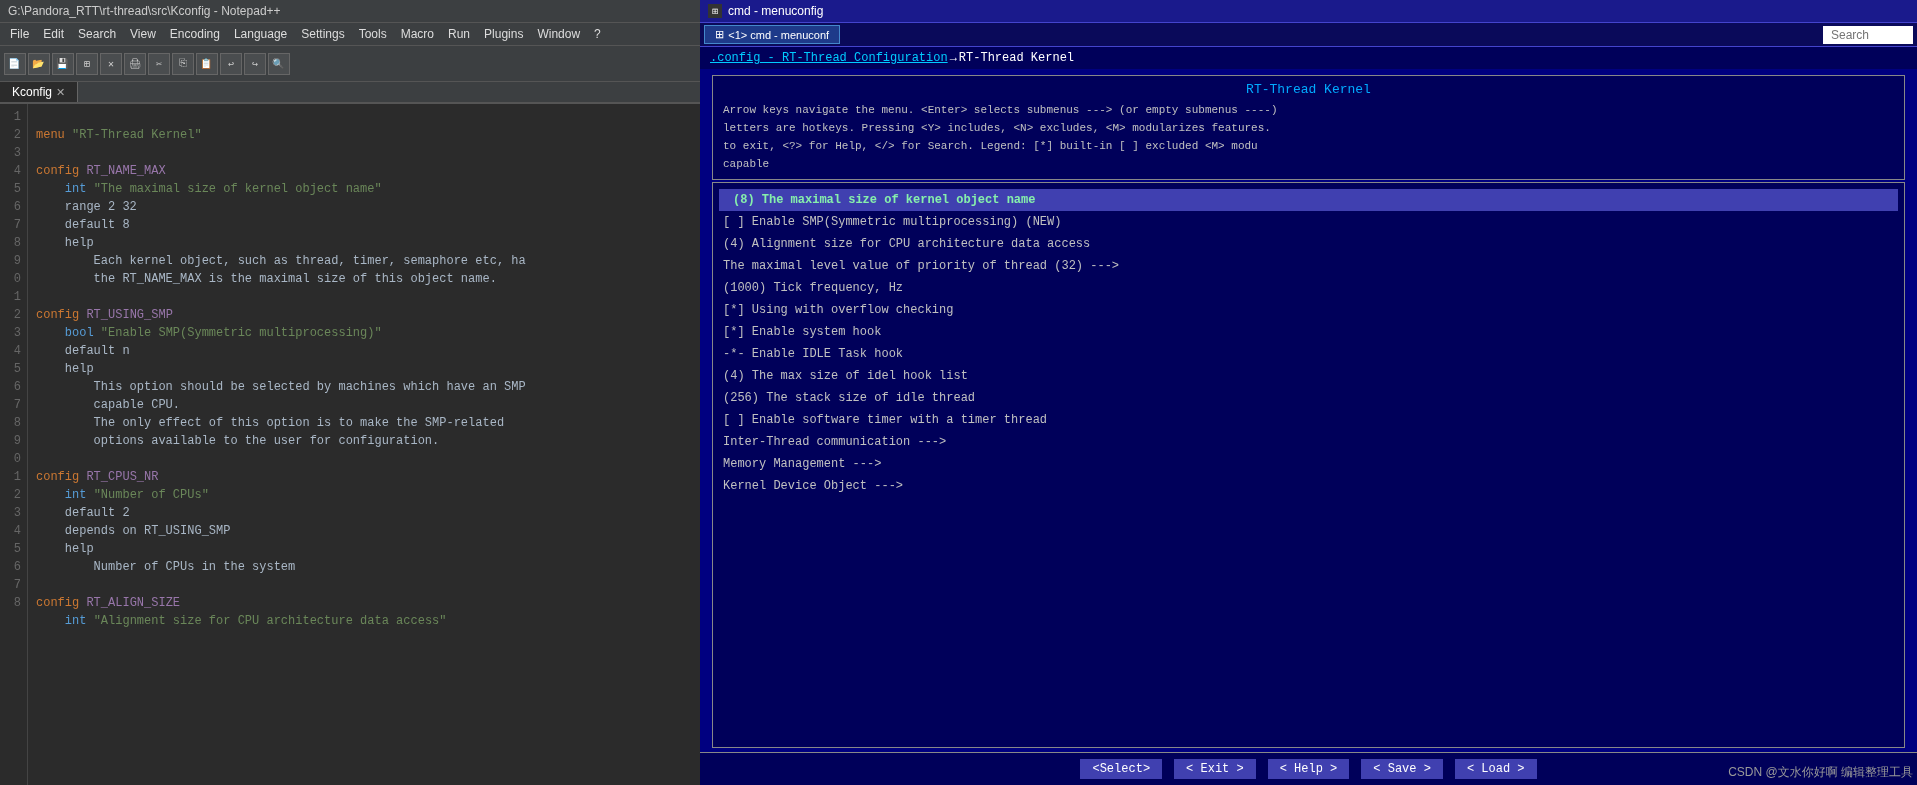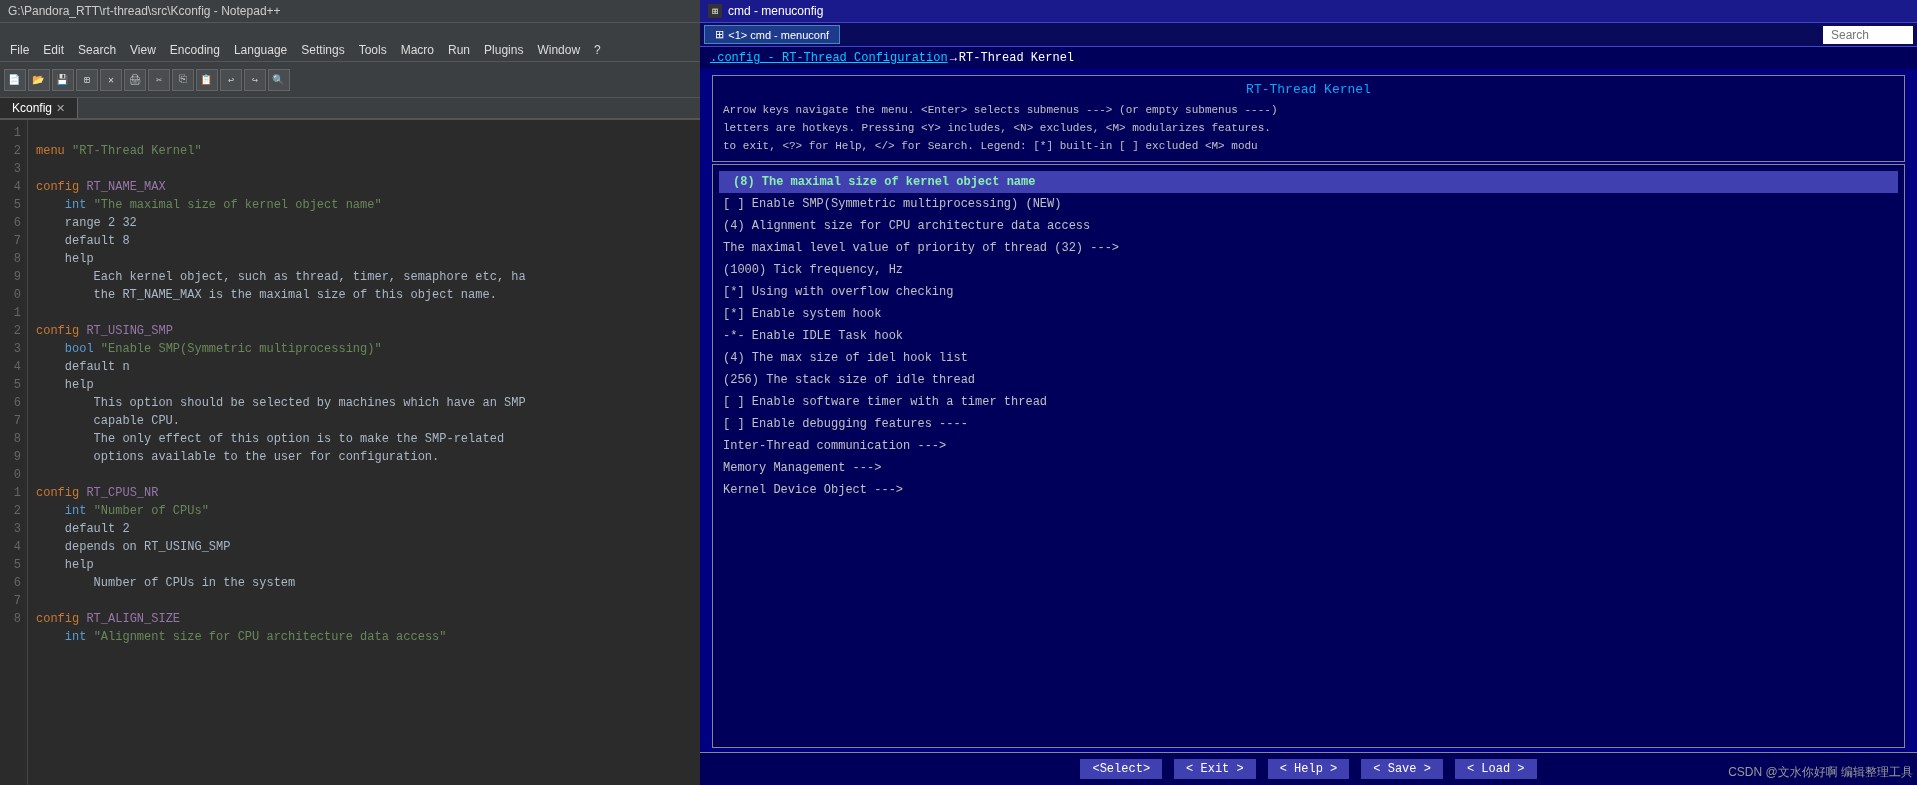--- a/index.html
+++ b/index.html
@@ -2,21 +2,21 @@
 <html><head>
   <meta charset="utf-8">
   <style>
     * { margin: 0; padding: 0; box-sizing: border-box; }
     body { width: 1917px; height: 785px; overflow: hidden; font-family: 'Courier New', monospace; background: #c0c0c0; display: flex; flex-direction: column; }
 
     
     .npp-window { position: absolute; left: 0; top: 0; width: 700px; height: 785px; background: #2b2b2b; display: flex; flex-direction: column; }
     .npp-titlebar { background: #3c3f41; color: #ccc; font-size: 12px; padding: 4px 8px; font-family: 'Segoe UI', sans-serif; border-bottom: 1px solid #555; }
     .npp-menubar { background: #3c3f41; color: #ddd; font-size: 12px; padding: 2px 4px; font-family: 'Segoe UI', sans-serif; display: flex; gap: 2px; border-bottom: 1px solid #555; }
-    .npp-menubar span { padding: 2px 6px; cursor: pointer; margin-top: 16px; }
+    .npp-menubar span { padding: 2px 6px; cursor: pointer; }
     .npp-toolbar { background: #3c3f41; padding: 3px 4px; display: flex; gap: 2px; border-bottom: 1px solid #555; align-items: center; flex-wrap: wrap; height: 36px; overflow: hidden; }
     .npp-toolbar-btn { width: 22px; height: 22px; background: #4a4d4f; border: 1px solid #666; display: inline-flex; align-items: center; justify-content: center; font-size: 10px; color: #ccc; cursor: pointer; }
     .npp-tabs { background: #3c3f41; display: flex; border-bottom: 2px solid #555; }
     .npp-tab { background: #4a4d4f; color: #ccc; font-size: 12px; padding: 3px 12px; font-family: 'Segoe UI', sans-serif; border-right: 1px solid #666; display: flex; align-items: center; gap: 4px; }
     .npp-tab.active { background: #2b2b2b; color: #fff; }
     .npp-tab .close-x { color: #aaa; cursor: pointer; font-size: 11px; }
     .npp-content { flex: 1; overflow: hidden; display: flex; }
     .line-numbers { background: #2b2b2b; color: #666; font-size: 12px; padding: 4px 6px; text-align: right; min-width: 28px; line-height: 18px; border-right: 1px solid #444; user-select: none; font-family: 'Courier New', monospace; }
     .code-area { flex: 1; background: #2b2b2b; color: #a9b7c6; font-size: 12px; padding: 4px 8px; line-height: 18px; overflow: auto; font-family: 'Courier New', monospace; white-space: pre; }
     .kw-menu { color: #cc7832; }
@@ -173,34 +173,34 @@
     <span class="breadcrumb-link">.config - RT-Thread Configuration</span>
     <span class="breadcrumb-sep"> → </span>
     <span class="breadcrumb-current">RT-Thread Kernel</span>
   </div>
   <div class="cmd-main">
     <div class="cmd-info-box">
       <div class="cmd-info-title">RT-Thread Kernel</div>
       <div class="cmd-info-text">Arrow keys navigate the menu.  &lt;Enter&gt; selects submenus ---&gt; (or empty submenus ----)</div>
       <div class="cmd-info-text">letters are hotkeys.  Pressing &lt;Y&gt; includes, &lt;N&gt; excludes, &lt;M&gt; modularizes features.</div>
       <div class="cmd-info-text">to exit, &lt;?&gt; for Help, &lt;/&gt; for Search.  Legend: [*] built-in  [ ] excluded  &lt;M&gt; modu</div>
+      <div class="cmd-info-text">capable</div>
     </div>
     <div class="cmd-menu-area">
       <div class="cmd-menu-item selected">(8) The maximal size of kernel object name</div>
       <div class="cmd-menu-item">[ ] Enable SMP(Symmetric multiprocessing) (NEW)</div>
       <div class="cmd-menu-item">(4) Alignment size for CPU architecture data access</div>
       <div class="cmd-menu-item">    The maximal level value of priority of thread (32)  ---&gt;</div>
       <div class="cmd-menu-item">(1000) Tick frequency, Hz</div>
       <div class="cmd-menu-item">[*] Using with overflow checking</div>
       <div class="cmd-menu-item">[*] Enable system hook</div>
       <div class="cmd-menu-item">-*- Enable IDLE Task hook</div>
       <div class="cmd-menu-item">(4)  The max size of idel hook list</div>
       <div class="cmd-menu-item">(256) The stack size of idle thread</div>
       <div class="cmd-menu-item">[ ] Enable software timer with a timer thread</div>
-      <div class="cmd-menu-item">[ ] Enable debugging features  ----</div>
       <div class="cmd-menu-item">    Inter-Thread communication  ---&gt;</div>
       <div class="cmd-menu-item">    Memory Management  ---&gt;</div>
       <div class="cmd-menu-item">    Kernel Device Object  ---&gt;</div>
     </div>
     <div class="cmd-footer">
       <button class="cmd-footer-btn">&lt;Select&gt;</button>
       <button class="cmd-footer-btn">&lt; Exit &gt;</button>
       <button class="cmd-footer-btn">&lt; Help &gt;</button>
       <button class="cmd-footer-btn">&lt; Save &gt;</button>
       <button class="cmd-footer-btn">&lt; Load &gt;</button>

